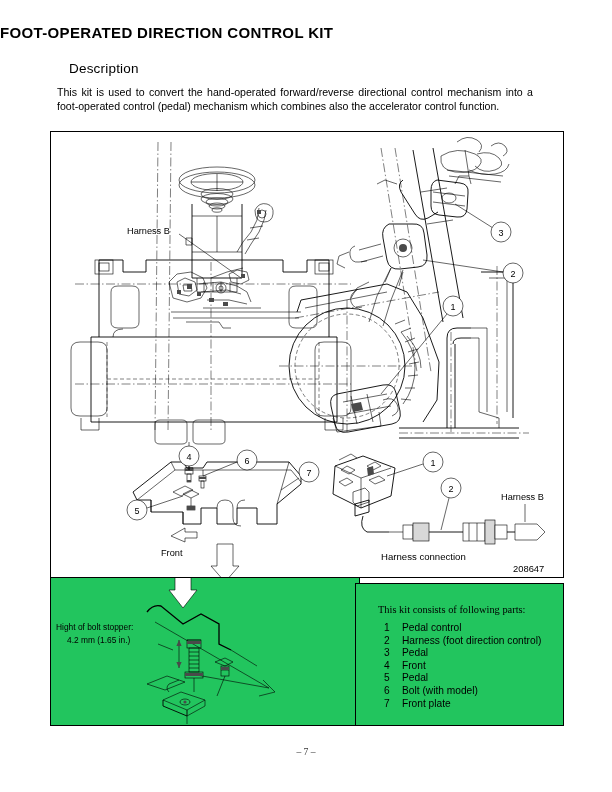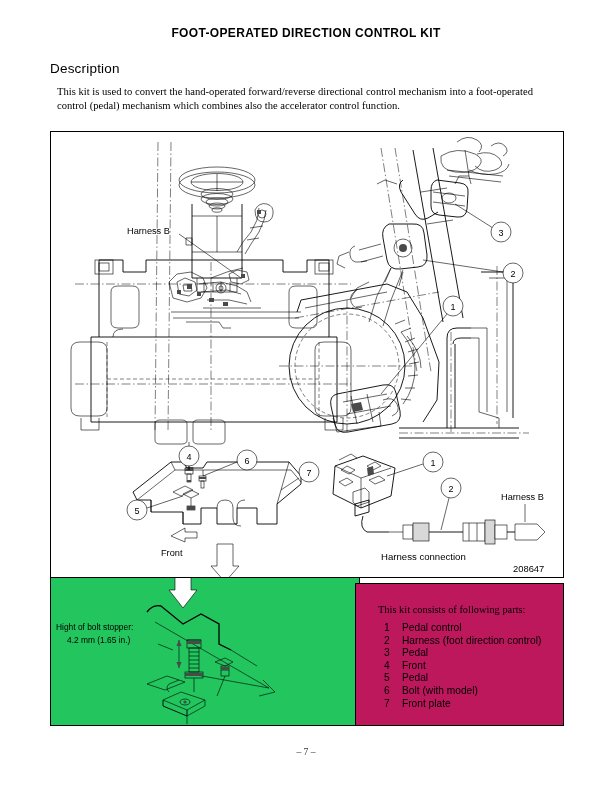--- a/index.html
+++ b/index.html
@@ -16,44 +16,43 @@
     color: #000000;
     overflow: hidden;
   }
 
   
   #doc-title {
     position: absolute;
     left: 0;
     top: 26px;
     width: 612px;
-    text-align: center;
     font-family: "Liberation Sans", sans-serif;
     font-weight: bold;
-    font-size: 12px;
+    font-size: 15px;
     letter-spacing: 0.35px;
     line-height: 14.5px;
   }
   #doc-title .line2 { display: block; }
 
   
   #desc-heading {
     position: absolute;
-    left: 50px;
+    left: 69px;
     top: 61px;
     font-family: "Liberation Sans", sans-serif;
     font-size: 13.5px;
     letter-spacing: 0.2px;
   }
   #desc-body {
     position: absolute;
     left: 57px;
     top: 85px;
     width: 476px;
-    font-family: Liberation Serif, serif;
+    font-family: Liberation Sans, sans-serif;
     font-size: 10.6px;
     line-height: 14px;
     text-align: justify;
     text-justify: inter-word;
   }
 
   
   #figure-frame {
     position: absolute;
     left: 50px;
@@ -85,21 +84,21 @@
 
   
   #parts-box {
     position: absolute;
     left: 355px;
     top: 583px;
     width: 209px;
     height: 143px;
     border: 1px solid #000000;
     box-sizing: border-box;
-    background: #be185d;
+    background: #22c55e;
   }
   #parts-intro {
     position: absolute;
     left: 22px;
     top: 20px;
     font-family: "Liberation Serif", serif;
     font-size: 10.4px;
     white-space: nowrap;
   }
   #parts-list {

